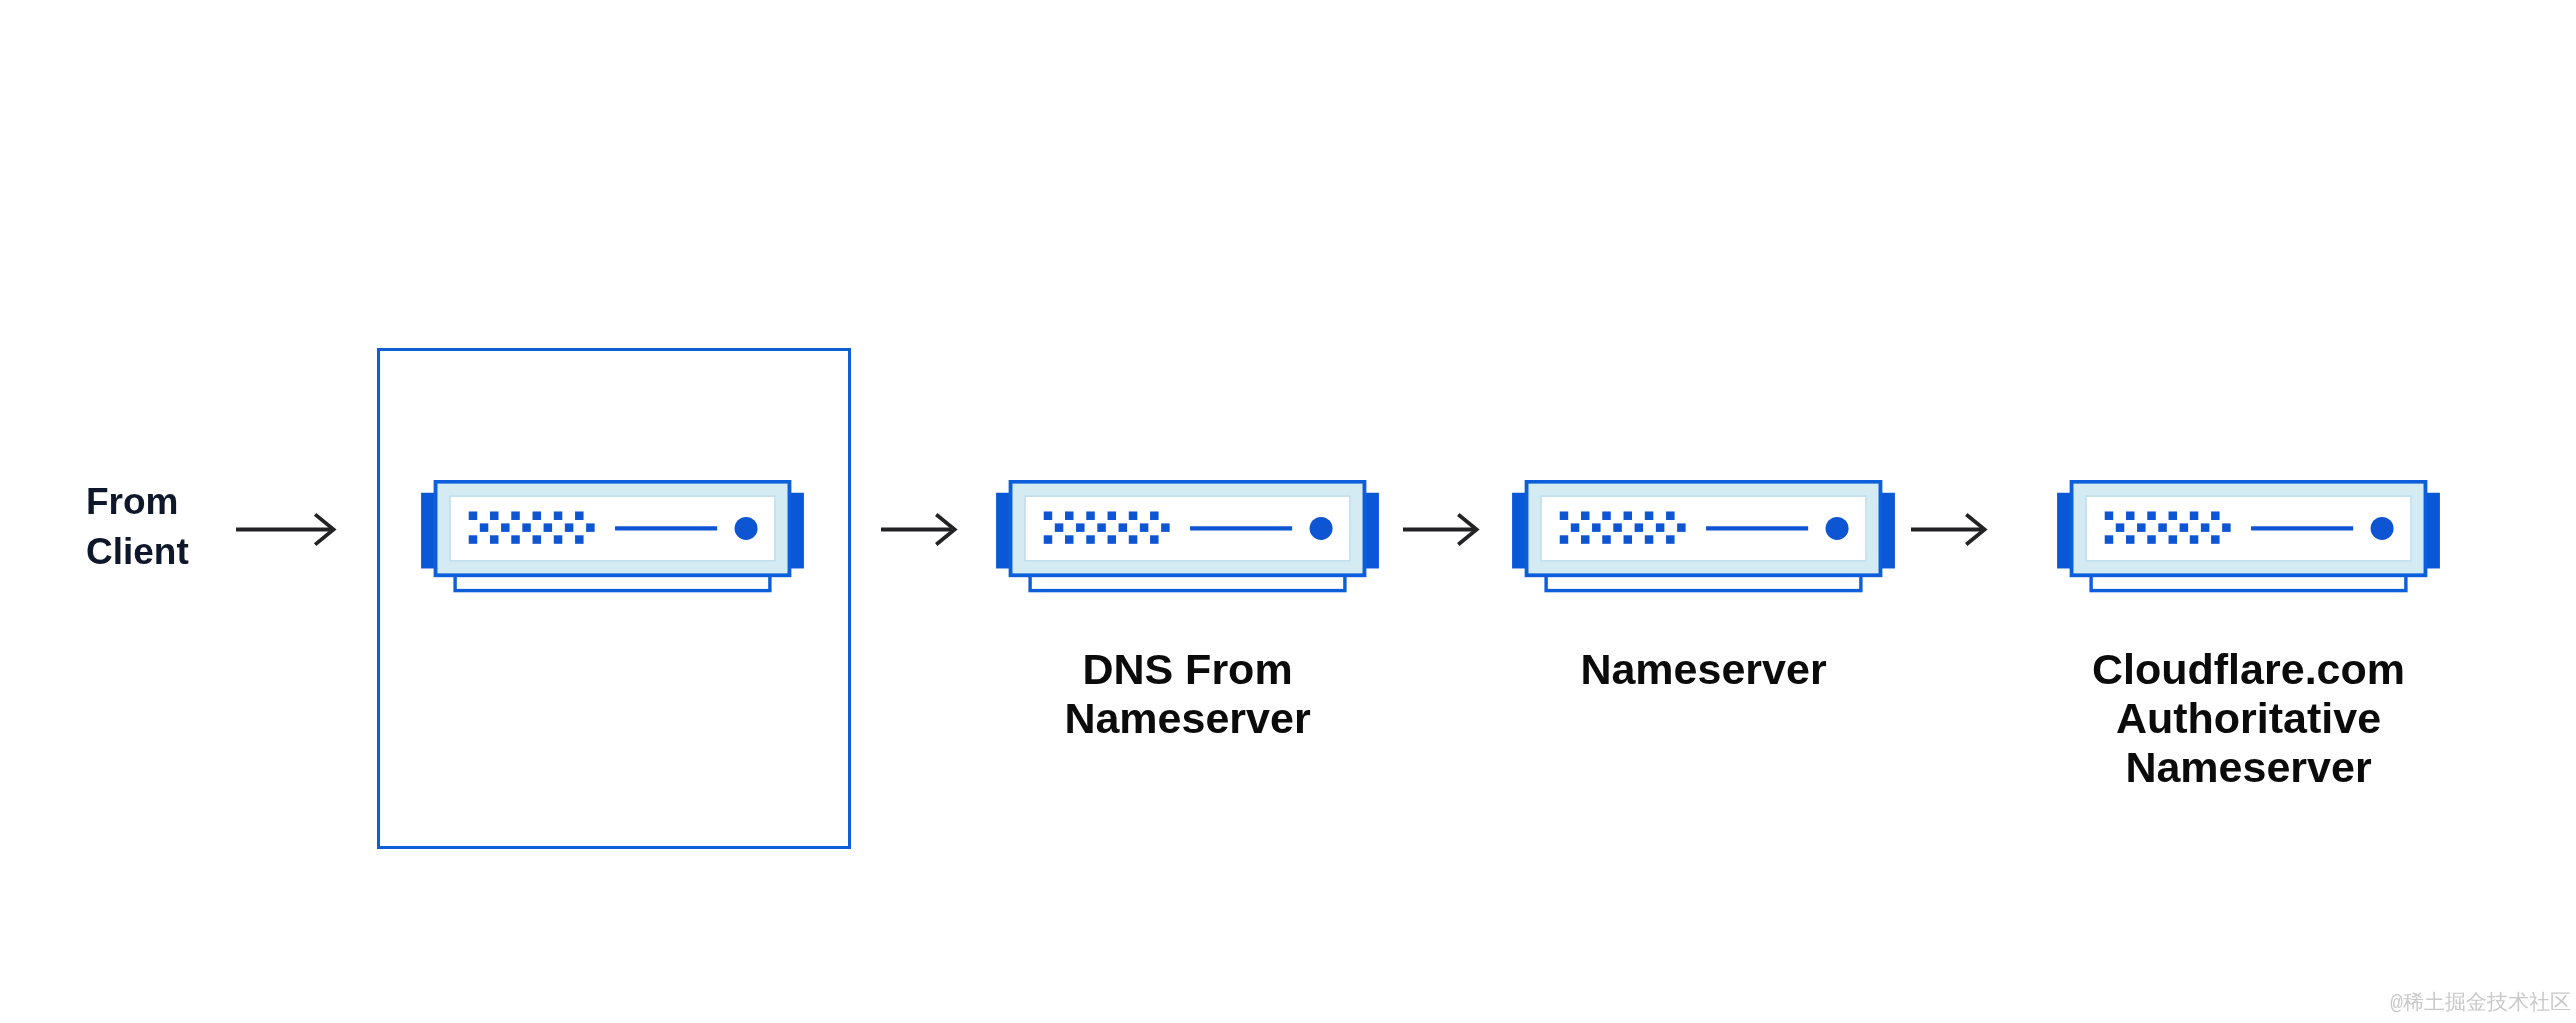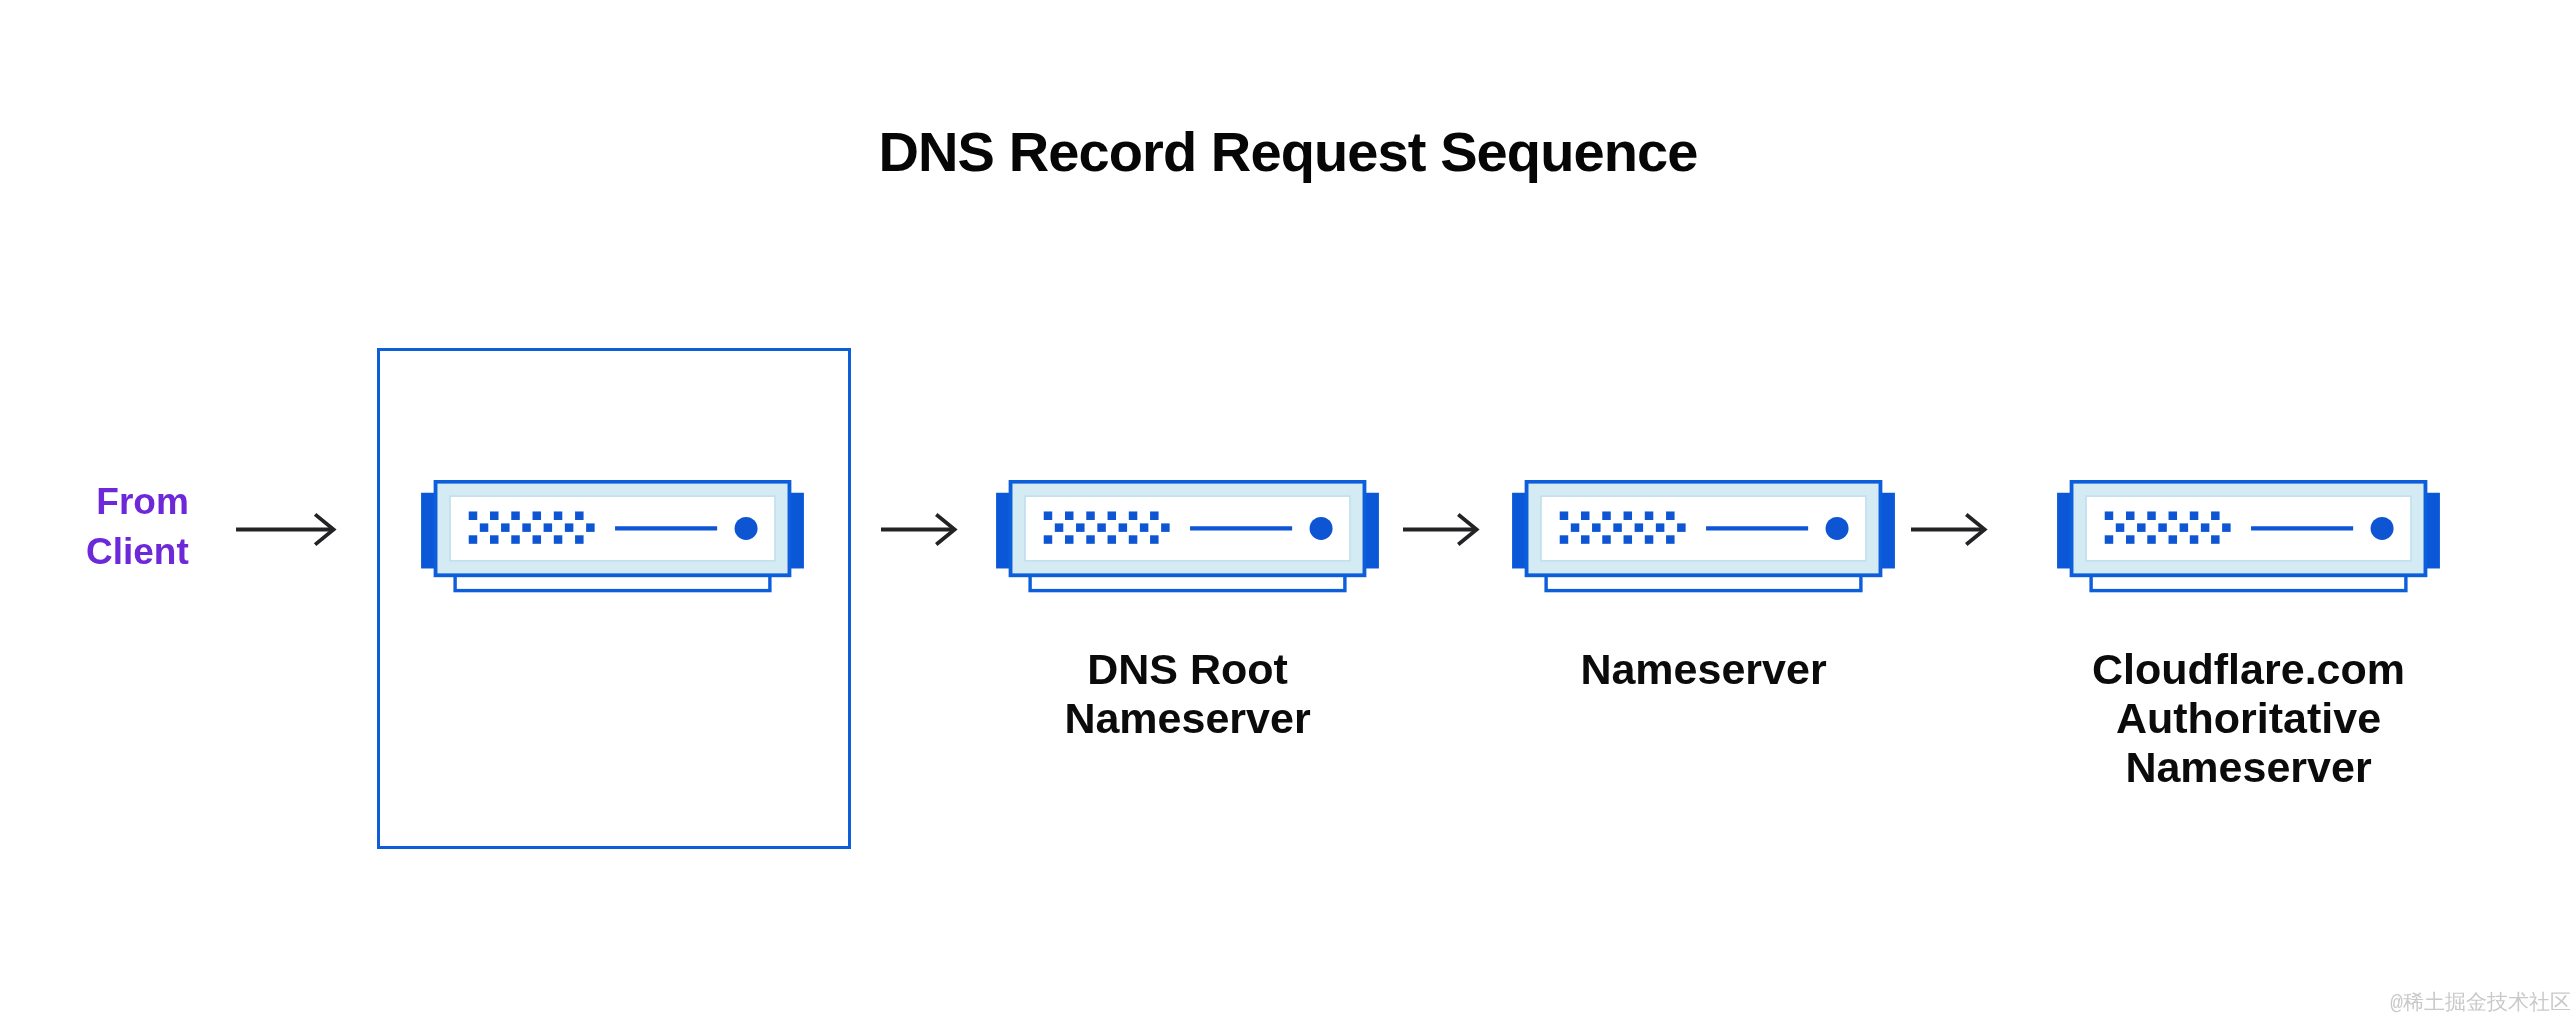--- a/index.html
+++ b/index.html
@@ -27,22 +27,21 @@
     letter-spacing: -0.9px;
     color: #060606;
   }
   .from-client {
     position: absolute;
     left: 86px;
     top: 477px;
     font-size: 37px;
     font-weight: 700;
     line-height: 50px;
-    color: #6d28d9;
-    text-align: right;
+    color: #0f172a;
   }
   .arrow {
     position: absolute;
     top: 511px;
   }
   .highlight-box {
     position: absolute;
     left: 377px;
     top: 348px;
     width: 474px;
@@ -75,21 +74,20 @@
     font-weight: 400;
     color: #c9c9c9;
     font-family: Liberation Mono, monospace;
   }
 </style>
 </head>
 <body>
 
 <div id="page">
 
-  <div class="title">DNS Record Request Sequence</div>
 
   <div class="from-client">
     <div>From</div>
     <div>Client</div>
   </div>
 
   <svg class="arrow" style="left:236px" width="101" height="37" viewBox="0 0 120 44">
     <line x1="0" y1="22" x2="114" y2="22" stroke="#232325" stroke-width="4.5"></line>
     <polyline points="94,4 116,22 94,40" fill="none" stroke="#232325" stroke-width="4.5"></polyline>
   </svg>
@@ -156,21 +154,21 @@
         <rect x="106" y="65" width="10" height="10"></rect>
         <rect x="131" y="65" width="10" height="10"></rect>
         <rect x="156" y="65" width="10" height="10"></rect>
         <rect x="181" y="65" width="10" height="10"></rect>
     </g>
     <line x1="228" y1="57" x2="348" y2="57" stroke="#0e55d4" stroke-width="5"></line>
     <circle cx="382" cy="57" r="13.5" fill="#0e55d4"></circle>
   </svg>
 
   <div class="node-label" style="left:932px">
-    <div>DNS Root</div>
+    <div>DNS From</div>
     <div>Nameserver</div>
   </div>
 
   <svg class="arrow" style="left:1403px" width="77" height="37" viewBox="0 0 92 44">
     <line x1="0" y1="22" x2="86" y2="22" stroke="#232325" stroke-width="4.5"></line>
     <polyline points="66,4 88,22 66,40" fill="none" stroke="#232325" stroke-width="4.5"></polyline>
   </svg>
 
   <svg class="server-icon" style="left:1512px" viewBox="0 0 450 134">
     <rect x="40" y="100" width="370" height="30" fill="#ffffff" stroke="#0d5edb" stroke-width="4"></rect>

